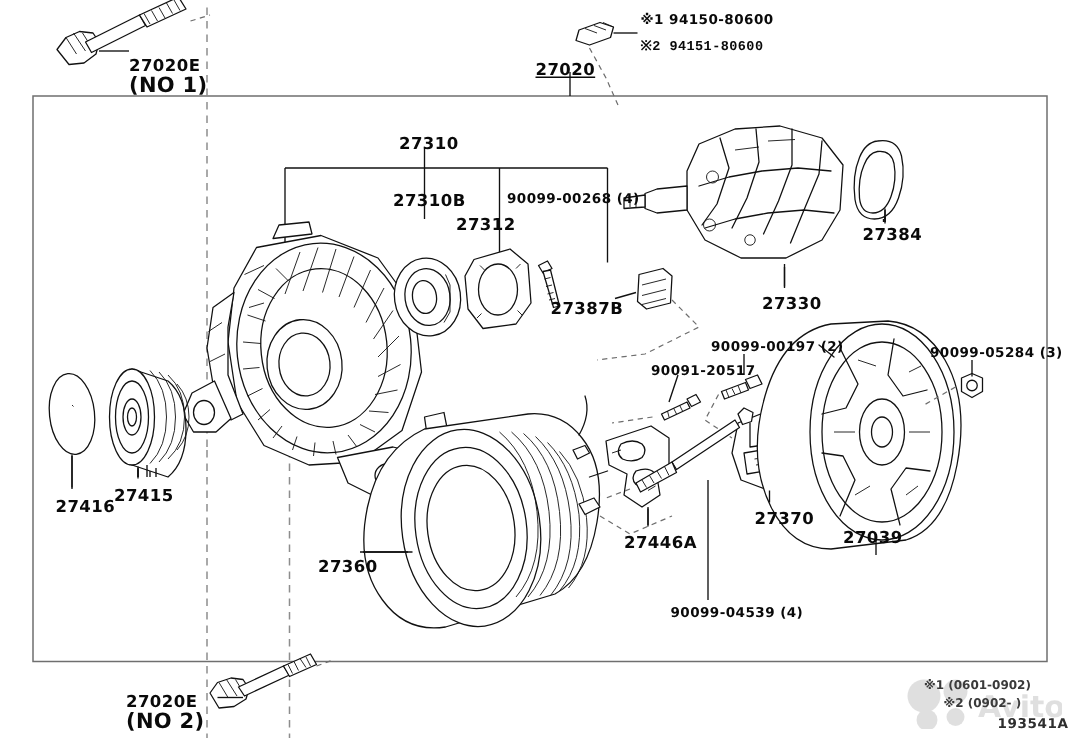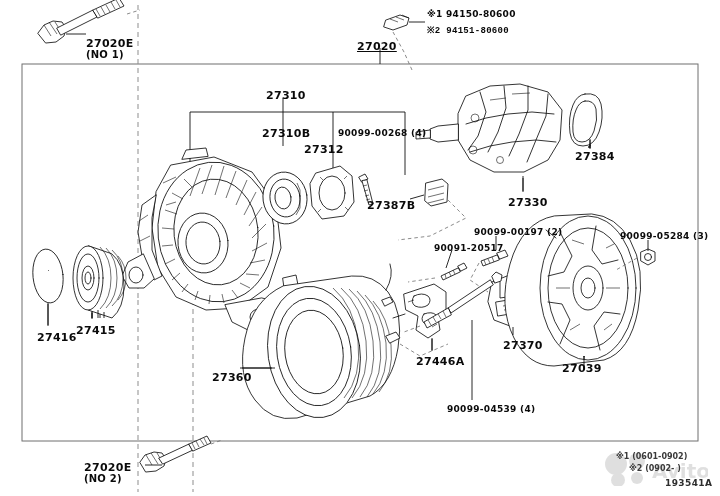--- a/index.html
+++ b/index.html
@@ -5,21 +5,21 @@
   html,body{margin:0;padding:0;background:#ffffff;}
   body{width:720px;height:496px;overflow:hidden;
        font-family:"Liberation Sans","DejaVu Sans",sans-serif;color:#0d0d0d;}
   #stage{position:relative;width:720px;height:496px;background:#fff;}
   #art{position:absolute;left:0;top:0;width:720px;height:496px;}
   .lbl{position:absolute;white-space:nowrap;font-weight:700;
        font-family:"DejaVu Sans",sans-serif;letter-spacing:.3px;
        color:#0a0a0a;line-height:1.05;}
   .l11{font-size:11px;}
   .l9{font-size:9px;}
-  .sub{display:block;font-size:10px;font-weight:700;letter-spacing:.2px;}
+  .sub{display:block;font-size:14px;font-weight:700;letter-spacing:.2px;}
   .note{position:absolute;font-family:"DejaVu Sans",sans-serif;
         font-size:8px;font-weight:600;color:#3a3a3a;white-space:nowrap;}
   .idtag{position:absolute;font-family:"DejaVu Sans",sans-serif;
          font-size:9px;font-weight:700;color:#2e2e2e;letter-spacing:.4px;}
   .wm{position:absolute;opacity:.17;pointer-events:none;text-align:center;}
 </style>
 </head>
 <body>
 
 <div id="stage">
@@ -318,21 +318,21 @@
   <div class="lbl l11" style="left:304px;top:144px;">27312</div>
   <div class="lbl l9" style="left:338px;top:129px;">90099-00268 (4)</div>
   <div class="lbl l11" style="left:367px;top:200px;">27387B</div>
   <div class="lbl l11" style="left:508px;top:197px;">27330</div>
   <div class="lbl l11" style="left:575px;top:151px;">27384</div>
   <div class="lbl l11" style="left:37px;top:332px;">27416</div>
   <div class="lbl l11" style="left:76px;top:325px;">27415</div>
   <div class="lbl l11" style="left:212px;top:372px;">27360</div>
   <div class="lbl l11" style="left:416px;top:356px;">27446A</div>
   <div class="lbl l11" style="left:503px;top:340px;">27370</div>
-  <div class="lbl l11" style="left:562px;top:363px;">27039</div>
+  <div class="lbl l11" style="left:562px;top:353px;">27039</div>
   <div class="lbl l9" style="left:434px;top:244px;">90091-20517</div>
   <div class="lbl l9" style="left:474px;top:228px;">90099-00197 (2)</div>
   <div class="lbl l9" style="left:620px;top:232px;">90099-05284 (3)</div>
   <div class="lbl l9" style="left:447px;top:405px;">90099-04539 (4)</div>
 
   <div class="lbl l9" style="left:427px;top:10px;">
     <span>※1</span>
     <span>94150-80600</span>
   </div>
   <div class="lbl l9" style="left:427px;top:27px;font-family:Liberation Mono, monospace;">

